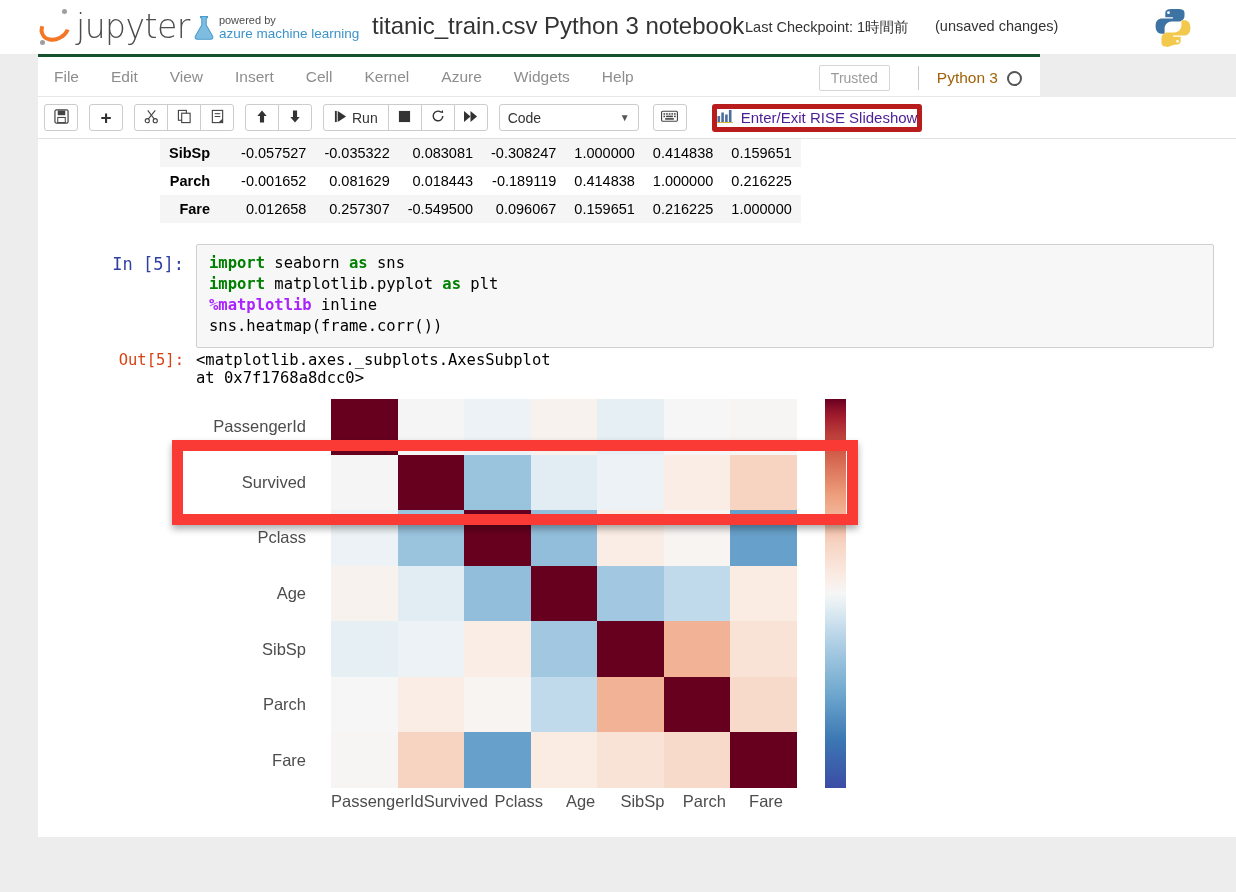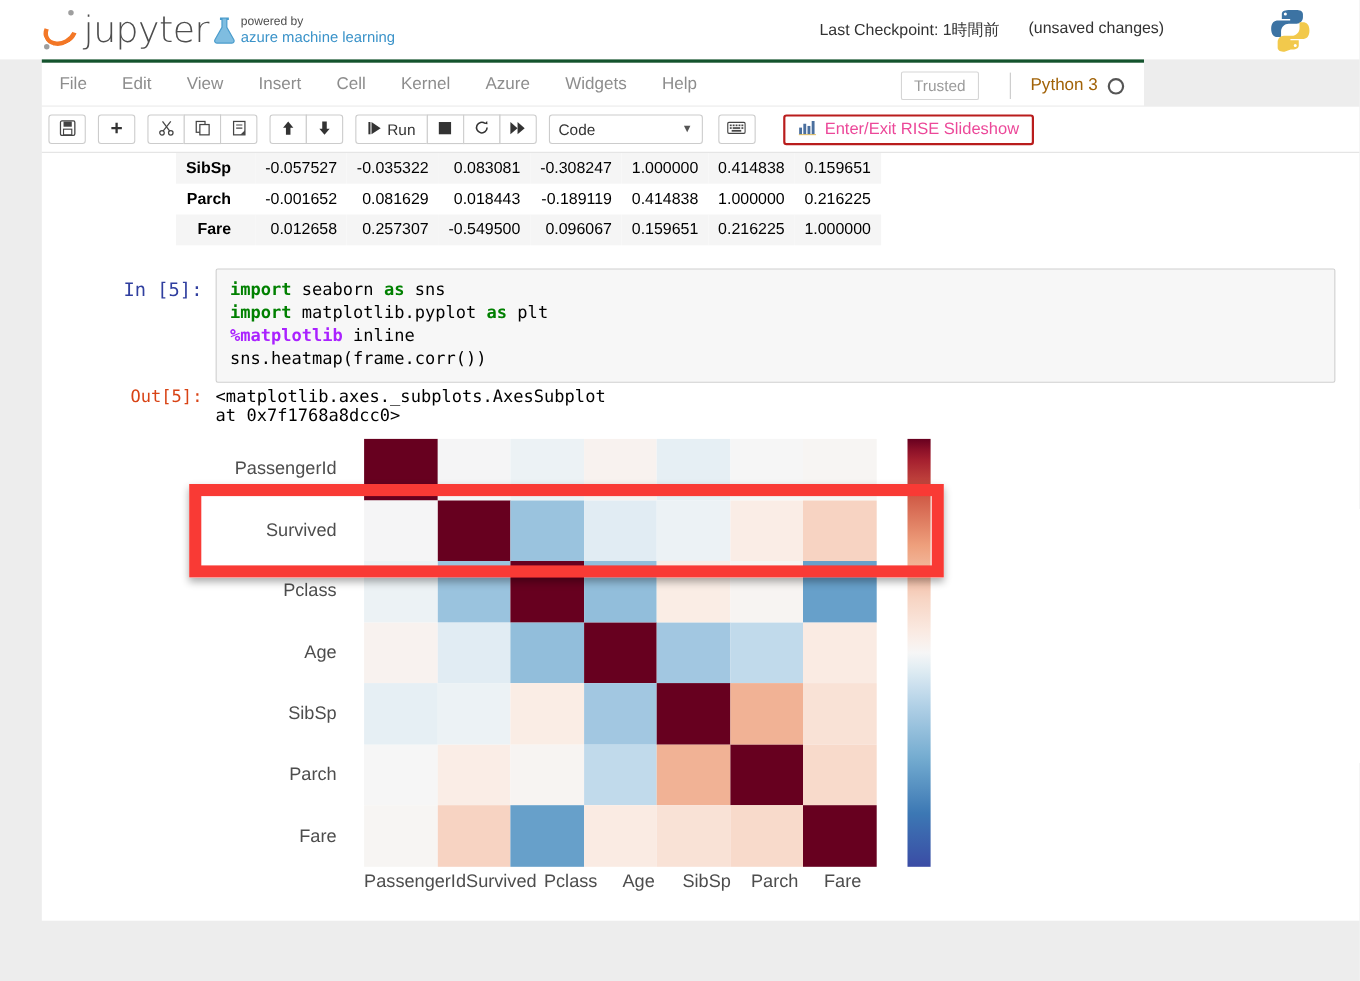--- a/index.html
+++ b/index.html
@@ -95,23 +95,23 @@
   .tb-group .tb-btn:last-child  { border-radius: 0 3px 3px 0; }
   .tb-group.single .tb-btn { border-radius: 3px; }
   .tb-run { padding: 0 10px; font-size: 14px; gap: 5px; }
   .cell-type-select {
     width: 140px; height: 27px; border: 1px solid #ccc; background: #fff;
     border-radius: 3px; display: flex; align-items: center;
     padding: 0 8px; font-size: 14px; color: #333; cursor: pointer;
     justify-content: space-between; margin-right: 14px;
   }
   .rise-btn {
-    height: 28px; border: 2px solid #b91c1c; background: #fff; border-radius: 3px;
-    display: flex; align-items: center; gap: 8px; padding: 0 12px;
-    font-size: 15px; color: #ec4899; cursor: pointer; margin-left: 14px;
+    height: 28px; border: 5px solid #b91c1c; background: #fff; border-radius: 3px;
+    display: flex; align-items: center; gap: 8px; padding: 0 0;
+    font-size: 15px; color: #4c1d95; cursor: pointer; margin-left: 14px;
   }
 
   
   .nb-canvas {
     position: absolute; left: 38px; top: 139px; width: 1198px; height: 698px;
     background: #fff; overflow: hidden;
   }
 
   
   .corr-table { position: absolute; left: 122px; top: 0px; }
@@ -204,20 +204,21 @@
             <path d="M8.5 1.5 h5 v1.2 h-1.3 v7.2 l6.4 11.3 a2 2 0 0 1 -1.7 3 H3.1 a2 2 0 0 1 -1.7 -3 L7.8 9.9 V2.7 H6.5 V1.5z" fill="#7fbde0" stroke="#4a9ccc" stroke-width="1.1"></path>
           </svg>
         </div>
         <div class="azure-lines">
           <div class="azure-l1">powered by</div>
           <div class="azure-l2">azure machine learning</div>
         </div>
       </div>
     </div>
 
+    <div class="nb-title">titanic_train.csv Python 3 notebook</div>
     <div class="nb-checkpoint">Last Checkpoint: 1時間前</div>
     <div class="nb-unsaved">(unsaved changes)</div>
 
     <div class="py-logo">
       <svg width="42" height="42" viewBox="0 0 42 42">
         <path d="M20.6 3c-4 0-7.3.6-7.3 3.9v4.4h7.6v1.3H9.9c-3.4 0-6.3 2-6.3 7.5s2.6 7.6 6 7.6h3v-5.3c0-3.8 3.3-6.9 7-6.9h7.2c3.2 0 5.7-2.6 5.7-5.8V6.9C32.5 3.8 29.6 3 26.3 3zm-4.1 2.3a1.4 1.4 0 1 1 0 2.8 1.4 1.4 0 0 1 0-2.8z" fill="#3c73a3"></path>
         <path d="M21.4 39c4 0 7.3-.6 7.3-3.9v-4.4h-7.6v-1.3h11c3.4 0 6.3-2 6.3-7.5s-2.6-7.6-6-7.6h-3v5.3c0 3.8-3.3 6.9-7 6.9h-7.2c-3.2 0-5.7 2.6-5.7 5.8v4.8c0 3.1 2.9 3.9 6.2 3.9zm4.1-2.3a1.4 1.4 0 1 1 0-2.8 1.4 1.4 0 0 1 0 2.8z" fill="#f2c94c"></path>
       </svg>
     </div>
   </div>

